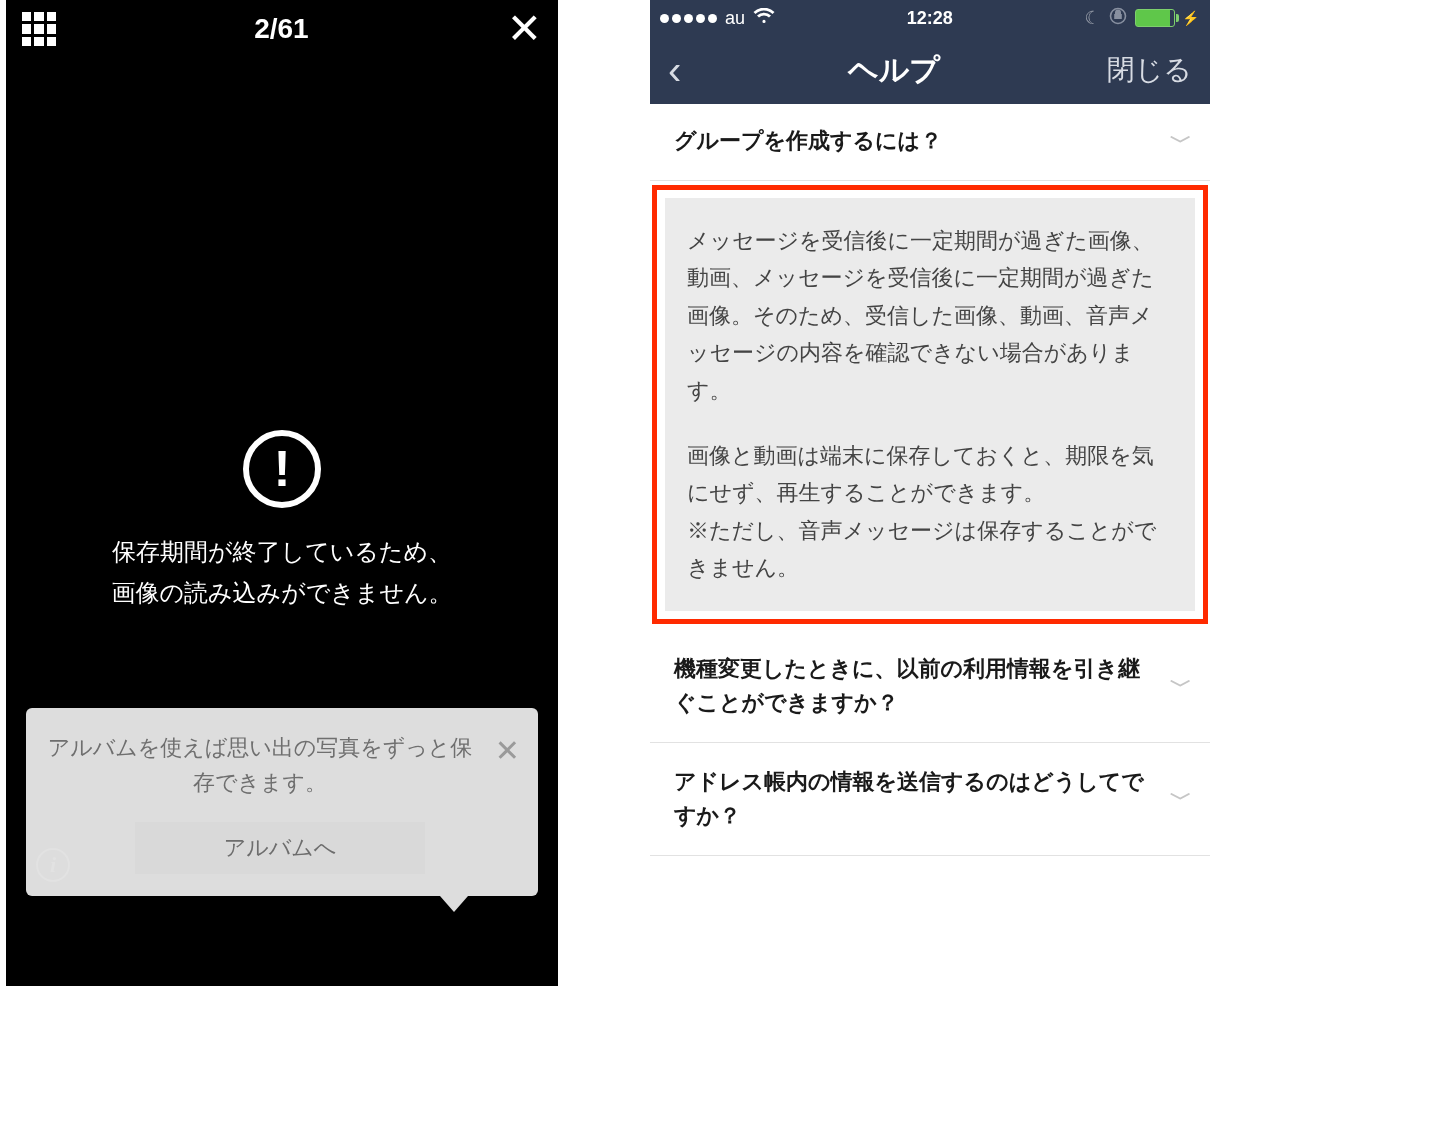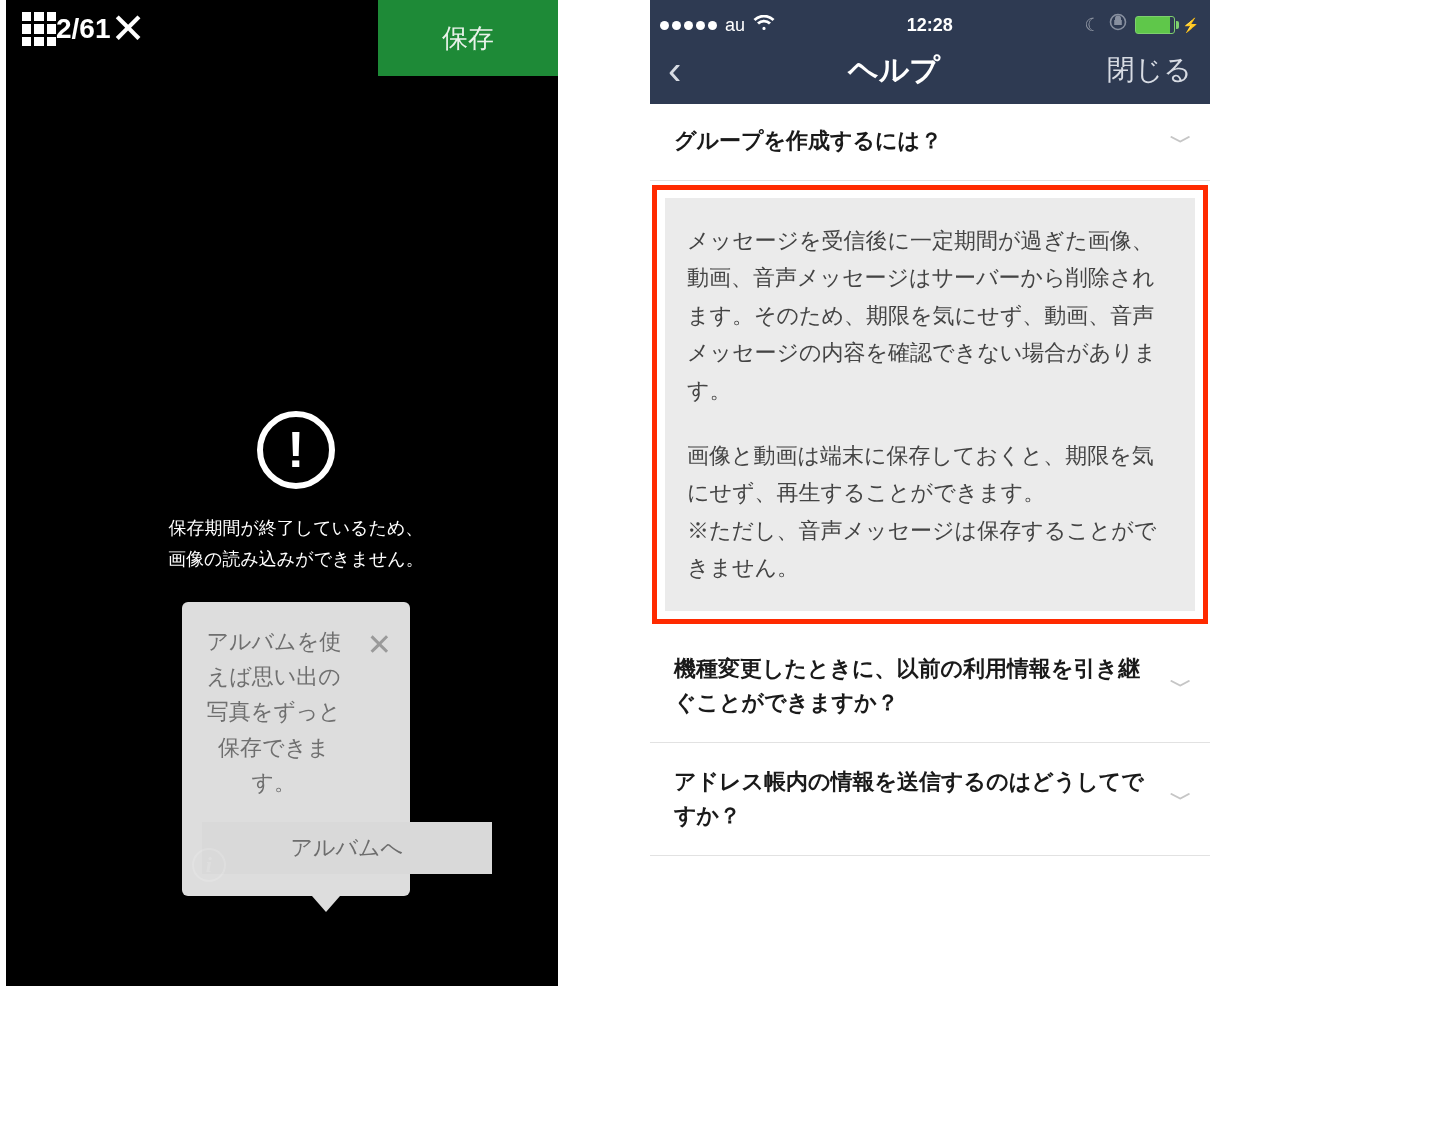--- a/index.html
+++ b/index.html
@@ -12,21 +12,21 @@
   }
   
   .phone-left {
     position: absolute;
     left: 6px;
     top: 0;
     width: 552px;
     height: 986px;
     background: #000;
     display: flex;
-    flex-direction: row;
+    flex-direction: column;
   }
   .pl-header {
     height: 58px;
     display: flex;
     align-items: center;
     justify-content: space-between;
     padding: 0 16px;
   }
   .pl-grid-icon {
     width: 34px; height: 34px;
@@ -50,21 +50,21 @@
     text-align:center;
   }
   .warn-circle {
     width:78px; height:78px;
     border:6px solid #fff;
     border-radius:50%;
     display:flex; align-items:center; justify-content:center;
     margin-bottom:24px;
   }
   .warn-circle .bang { font-size:50px; font-weight:700; line-height:1; }
-  .pl-msg { font-size:18px; line-height:1.7; }
+  .pl-msg { font-size:24px; line-height:1.7; }
 
   .pl-tip {
     position:absolute;
     left:20px; right:20px;
     bottom:90px;
     background:rgba(230,230,230,0.96);
     border-radius:6px;
     padding:22px 24px 22px 20px;
     color:#6f6f6f;
   }
@@ -115,21 +115,21 @@
   
   .phone-right {
     position: absolute;
     left: 650px;
     top: 0;
     width: 560px;
     background:#fff;
   }
   .pr-status {
     height:36px; background:#2e3a52;
-    display:flex; align-items:flex-end; justify-content:space-between;
+    display:flex; align-items:center; justify-content:space-between;
     padding:0 10px; color:#fff; font-size:18px;
   }
   .pr-status-left { display:flex; align-items:center; gap:8px; }
   .dots { display:flex; gap:3px; }
   .dots span { width:9px; height:9px; border-radius:50%; background:#fff; }
   .pr-status-right { display:flex; align-items:center; gap:8px; }
   .battery {
     width:40px; height:18px; border:1.5px solid #7dd06d; border-radius:3px;
     position:relative; background:linear-gradient(to right,#5fc74a 0%,#5fc74a 90%,transparent 90%);
   }
@@ -202,37 +202,20 @@
     </div>
 
     <div class="pl-tip">
       <div class="pl-tip-text">アルバムを使えば思い出の写真をずっと保存できます。</div>
       <div class="pl-tip-close">✕</div>
       <div class="pl-tip-btn">アルバムへ</div>
       <div class="pl-info-icon">i</div>
     </div>
   </div>
 
-  <div class="pl-footer">
-    <div class="pl-share">
-      <svg width="30" height="34" viewBox="0 0 30 34" fill="none" stroke="#8a93a3" stroke-width="2.2">
-        <path d="M15 2 L15 18"></path>
-          <path d="M9 8 L15 2 L21 8"></path>
-        <path d="M5 14 L5 30 L25 30 L25 14"></path>
-      </svg>
-    </div>
-    <div class="pl-refresh">
-      <svg width="34" height="34" viewBox="0 0 34 34" fill="none" stroke="#8a93a3" stroke-width="2.4">
-        <rect x="3" y="3" width="28" height="28" rx="6"></rect>
-        <path d="M11 17 a6 6 0 1 0 2 -4"></path>
-        <path d="M13 9 L13 14 L18 14"></path>
-      </svg>
-    </div>
-    <div class="pl-save">保存</div>
-  </div>
 </div>
 
 <div class="phone-right">
   <div class="pr-status">
     <div class="pr-status-left">
       <span class="dots">
           <span></span>
           <span></span>
           <span></span>
           <span></span>
@@ -267,21 +250,21 @@
 
   <div class="pr-list">
     <div class="pr-item first">
       <span>グループを作成するには？</span>
       <span class="chev">﹀</span>
     </div>
 
 
     <div class="pr-answer-wrap">
       <div class="pr-answer">
-        <p>メッセージを受信後に一定期間が過ぎた画像、動画、音声メッセージはサーバーから削除されます。そのため、期限を気にせず、動画、音声メッセージの内容を確認できない場合があります。</p>
+        <p>メッセージを受信後に一定期間が過ぎた画像、動画、メッセージを受信後に一定期間が過ぎた画像。そのため、受信した画像、動画、音声メッセージの内容を確認できない場合があります。</p>
         <p style="white-space:pre-line;">画像と動画は端末に保存しておくと、期限を気にせず、再生することができます。
 ※ただし、音声メッセージは保存することができません。</p>
       </div>
     </div>
 
     <div class="pr-item">
       <span>機種変更したときに、以前の利用情報を引き継ぐことができますか？</span>
       <span class="chev">﹀</span>
     </div>
 

